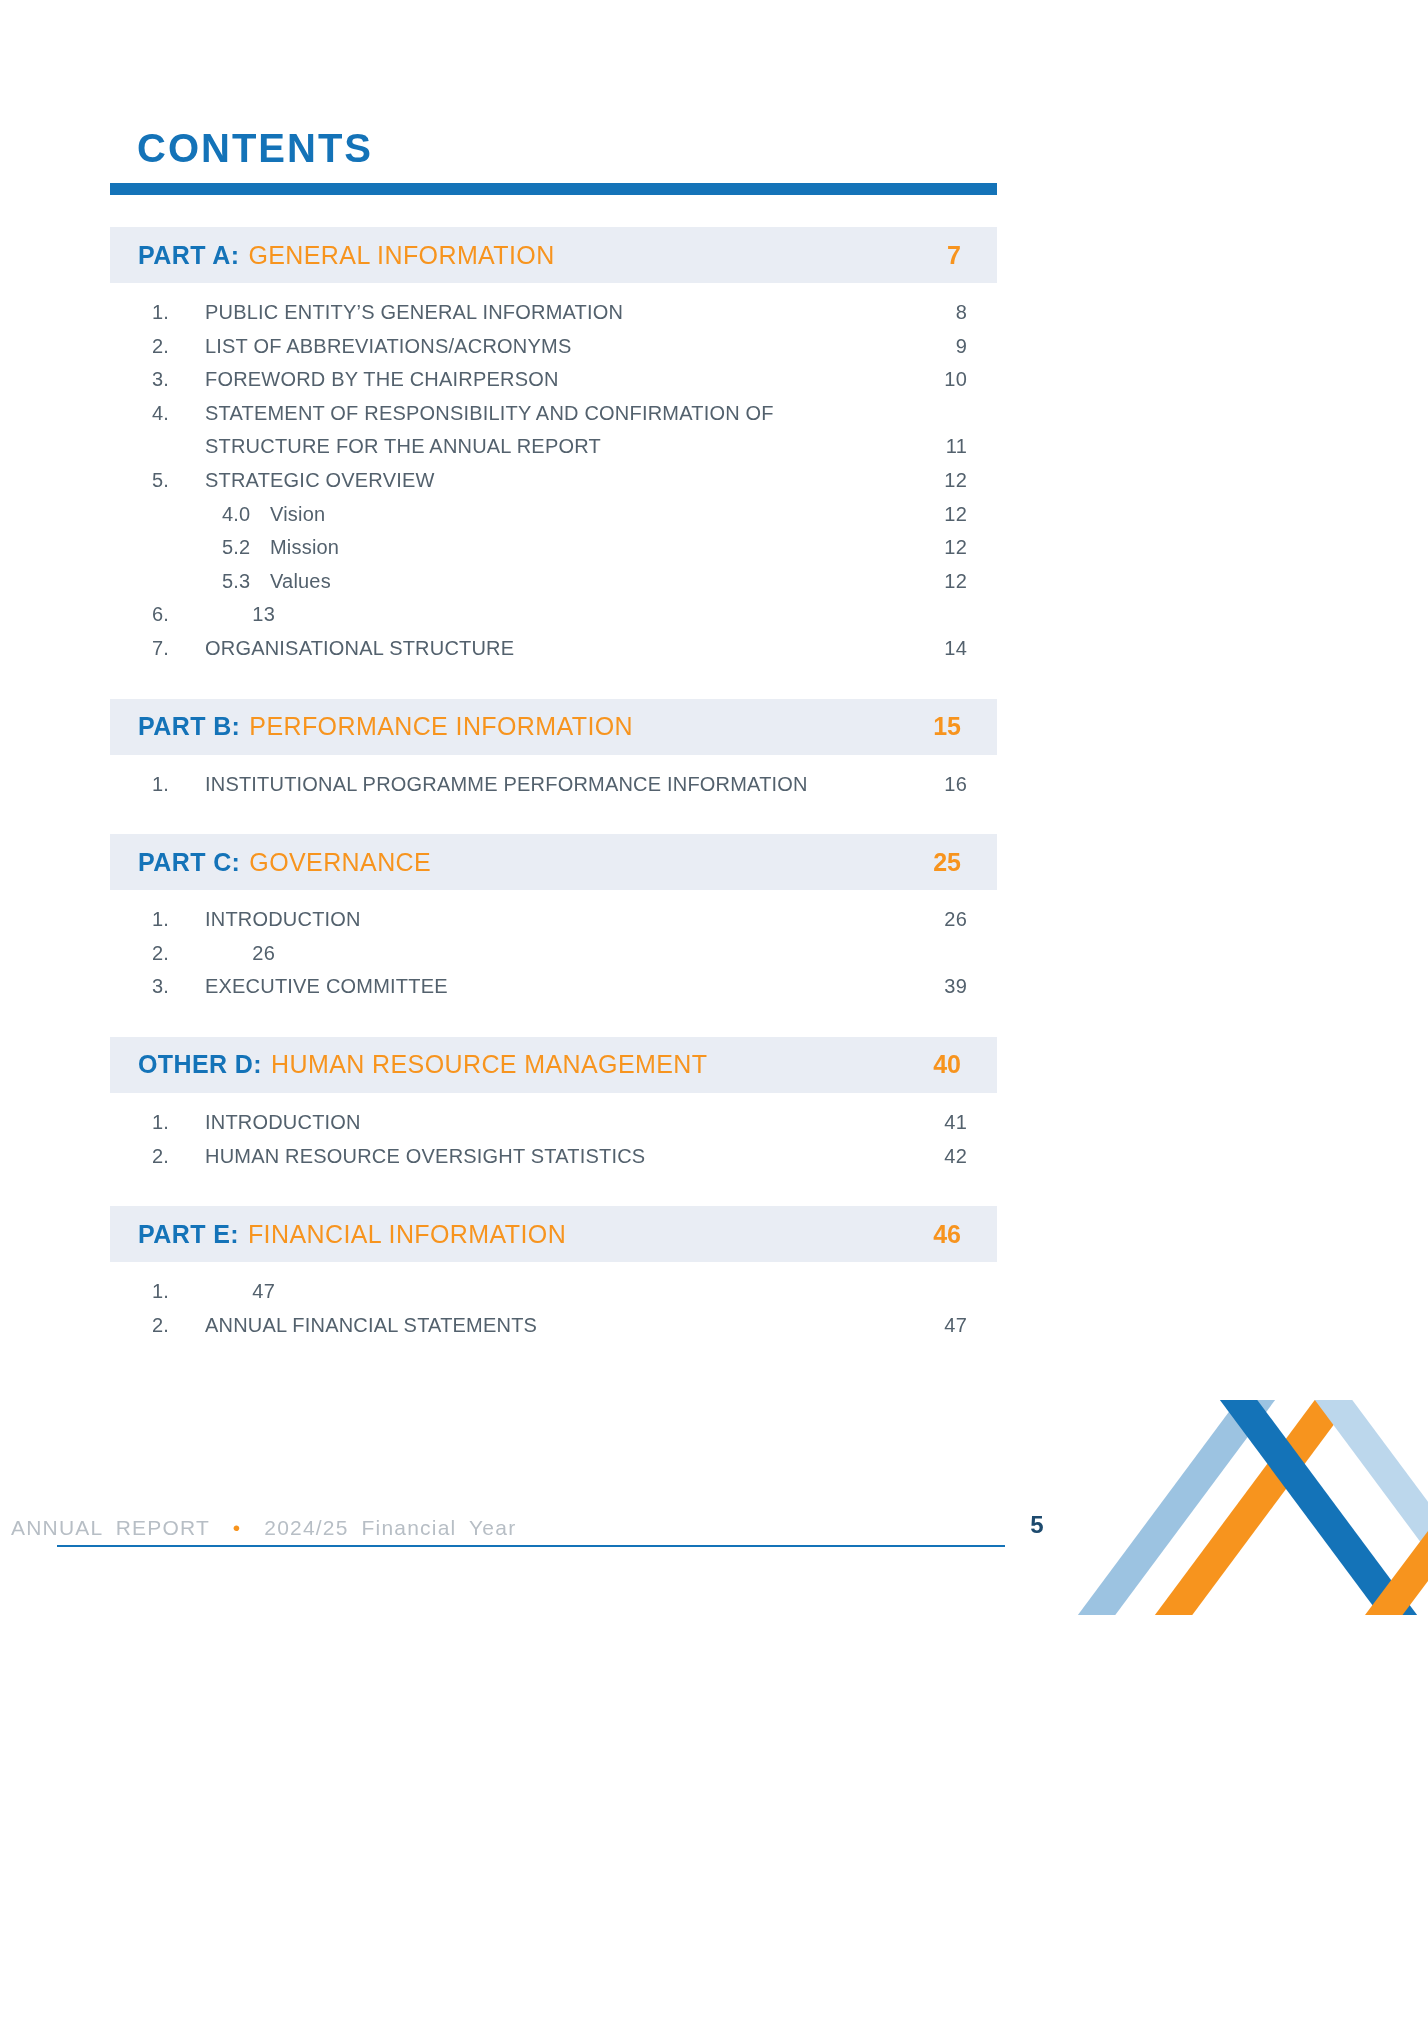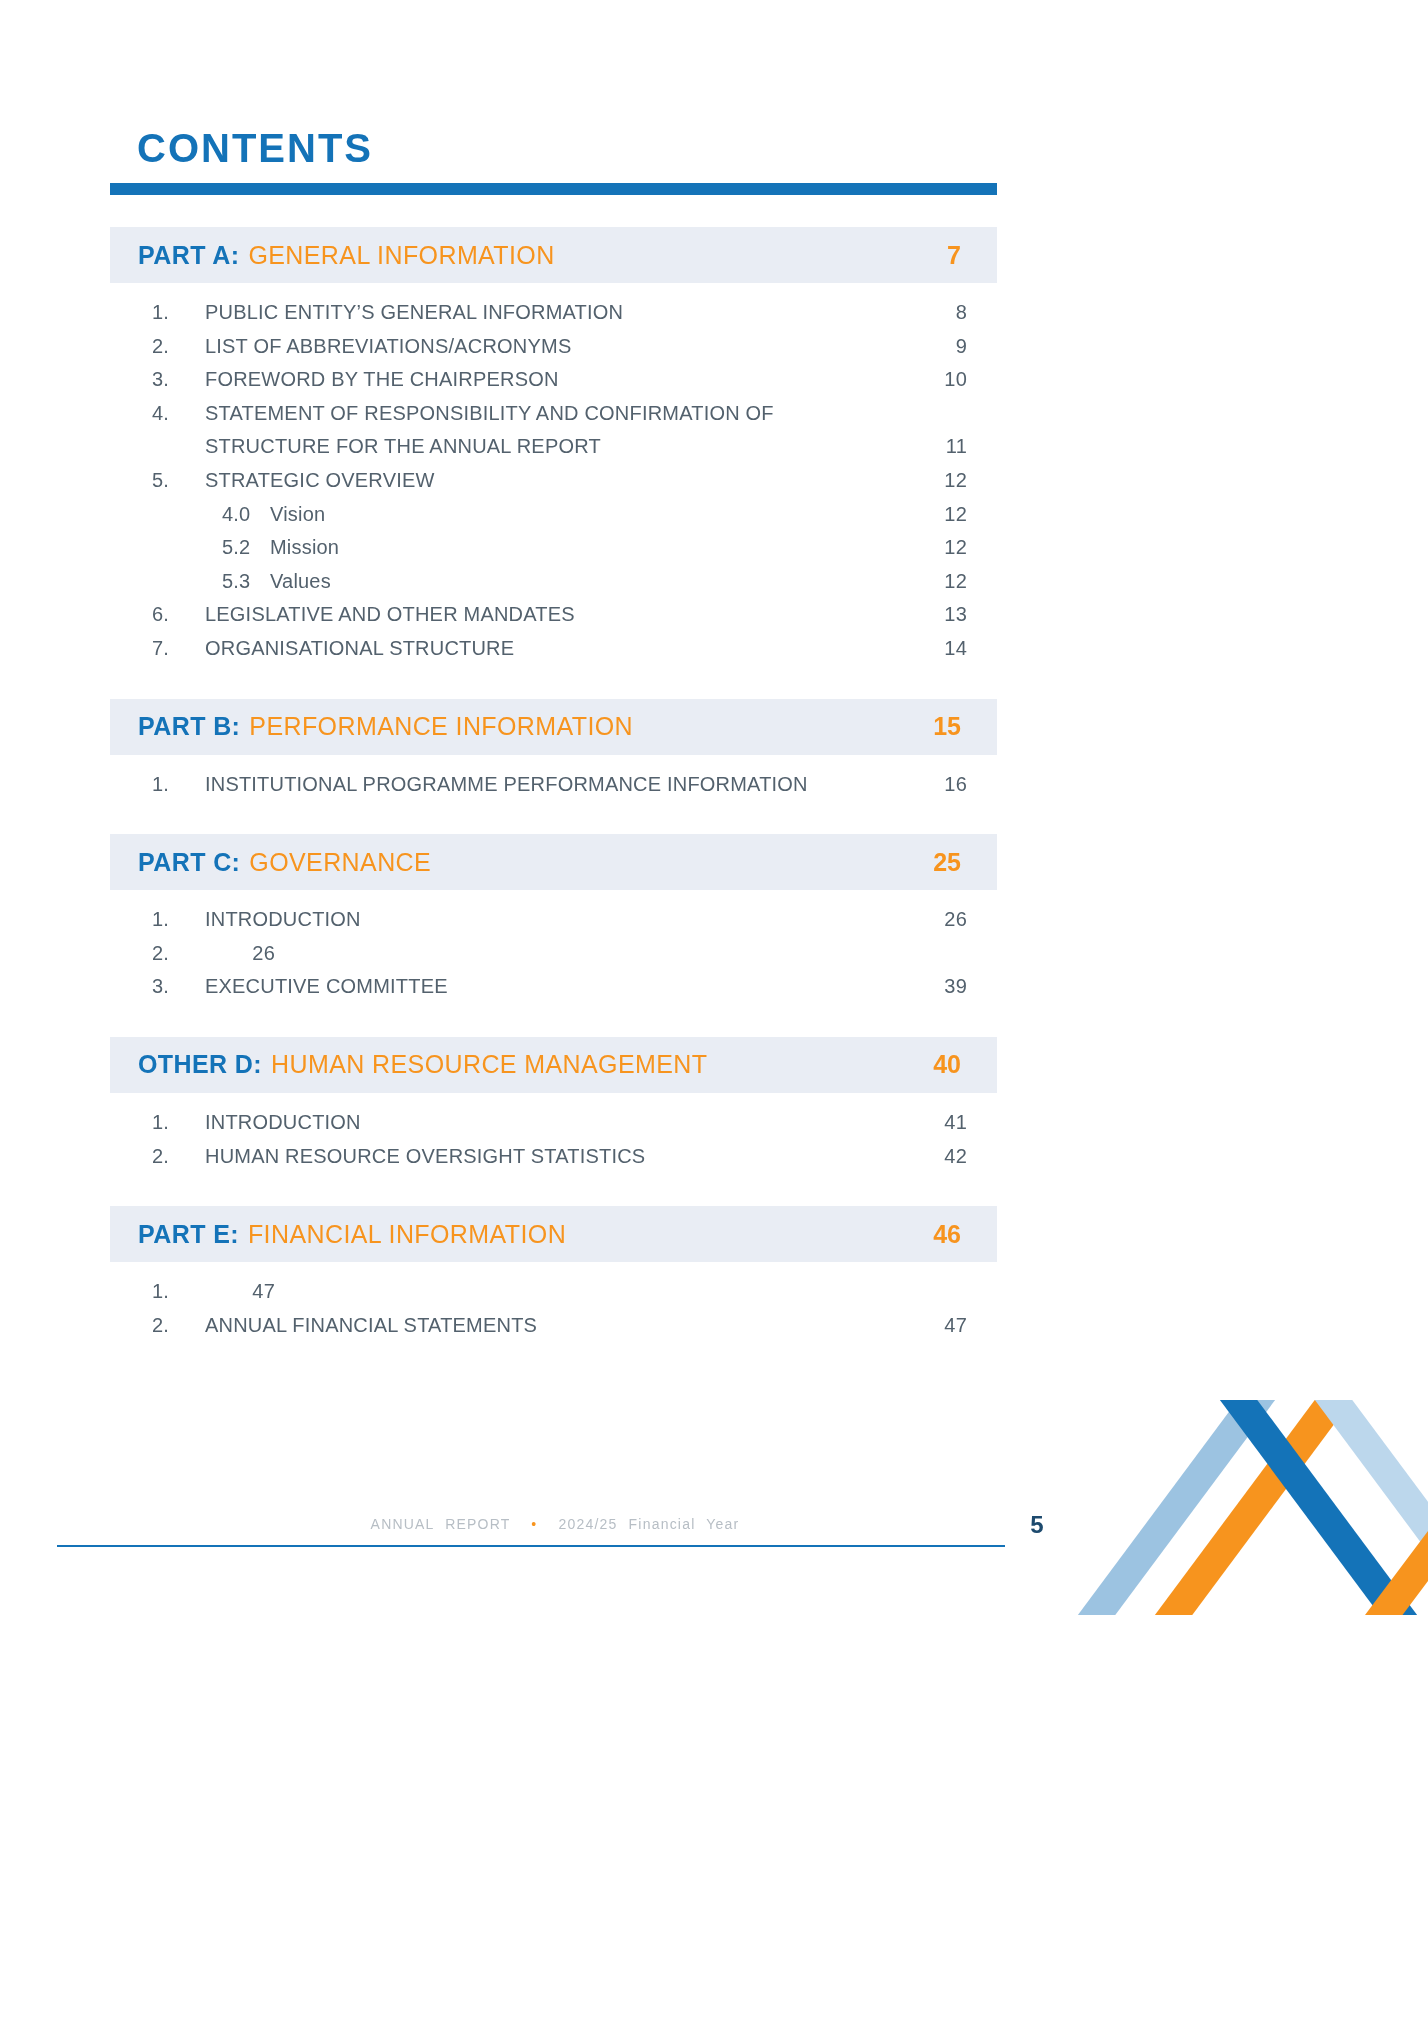--- a/index.html
+++ b/index.html
@@ -28,22 +28,22 @@
   .toc-row {
     display:flex; line-height:33.6px; font-size:20px;
     color:#53616d; letter-spacing:0.2px; padding-right:30px;
   }
   .toc-row .num { flex:none; margin-left:42px; width:53px; }
   .toc-row .txt { flex:1; padding-right:10px; }
   .toc-row .pg  { flex:none; width:70px; text-align:right; }
   .toc-row.sub .num { margin-left:112px; width:48px; }
 
   .footer-text {
-    position:absolute; left:0; top:1516px; width:1110px; text-align:center;
-    font-size:14px; color:#b7bec5; letter-spacing:1.2px; word-spacing:6px;
+    position:absolute; left:11px; top:1516px; width:1110px; text-align:left;
+    font-size:21px; color:#b7bec5; letter-spacing:1.2px; word-spacing:6px;
   }
   .footer-text .dot { color:#f7941e; margin:0 10px; }
   .footer-rule { position:absolute; left:57px; top:1545px; width:948px; height:2px; background:#1473b8; }
   .footer-page {
     position:absolute; left:1012px; top:1511px; width:50px; text-align:center;
     font-size:24px; font-weight:bold; color:#1d4a6e;
   }
   .corner-ribbon { position:absolute; right:0; top:1400px; width:368px; height:215px; overflow:hidden; }
 </style>
 </head>
@@ -101,21 +101,20 @@
             <span class="txt">Mission</span>
             <span class="pg">12</span>
           </div>
           <div class="toc-row sub">
             <span class="num">5.3</span>
             <span class="txt">Values</span>
             <span class="pg">12</span>
           </div>
           <div class="toc-row">
             <span class="num">6.</span>
-            <span class="txt">LEGISLATIVE AND OTHER MANDATES</span>
             <span class="pg">13</span>
           </div>
           <div class="toc-row">
             <span class="num">7.</span>
             <span class="txt">ORGANISATIONAL STRUCTURE</span>
             <span class="pg">14</span>
           </div>
         </div>
         <div class="part-header">
           <span class="part-label">PART B:</span>

